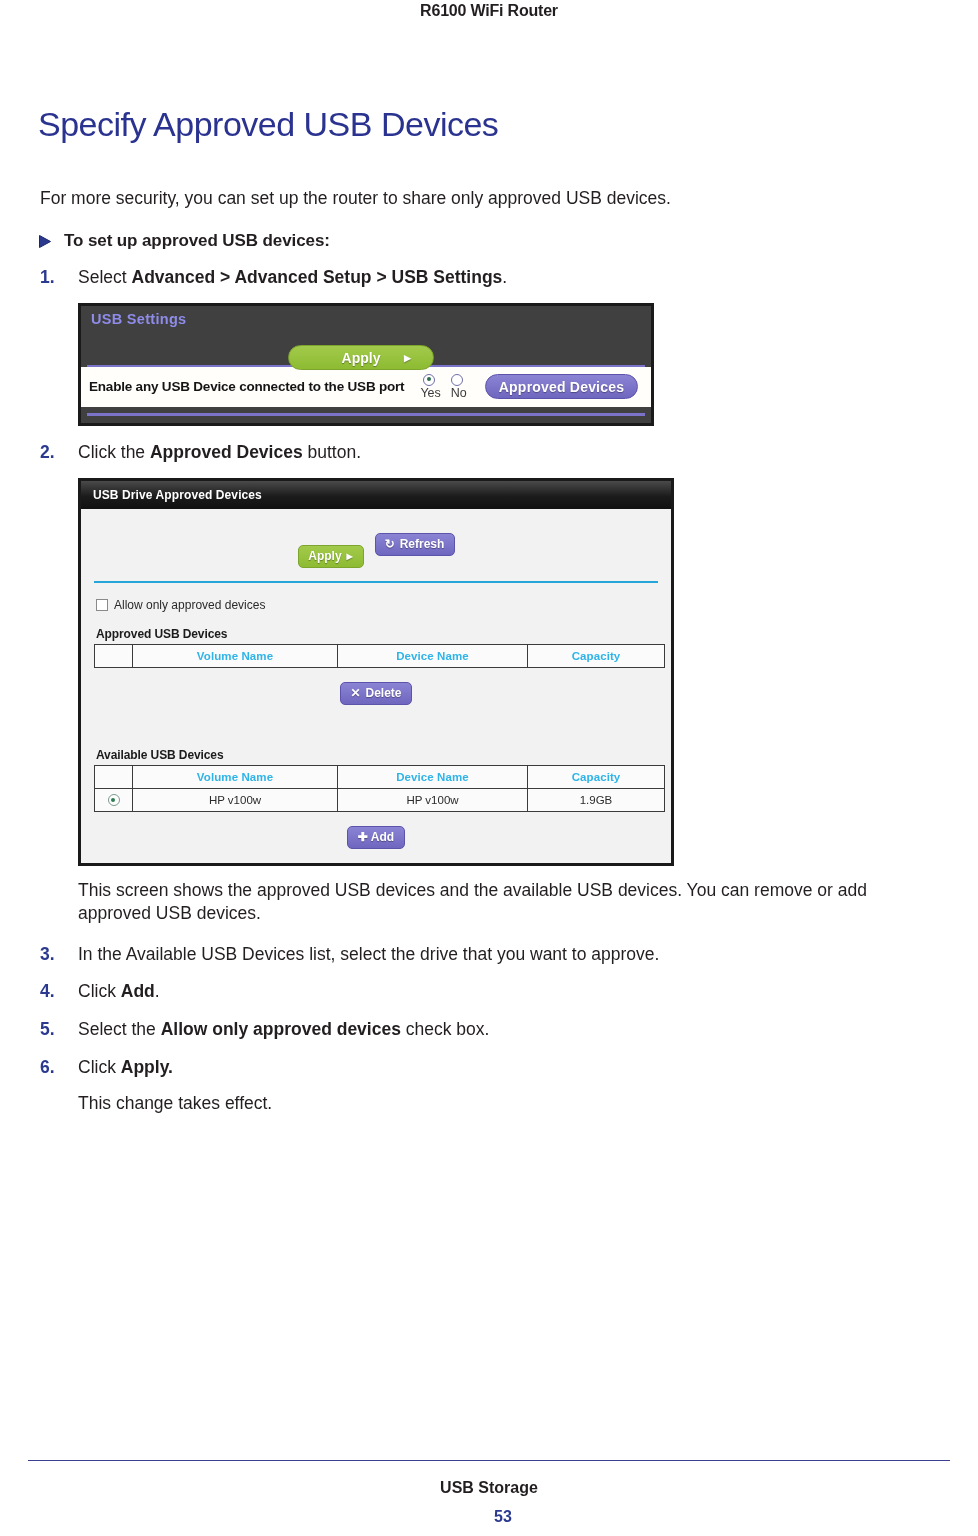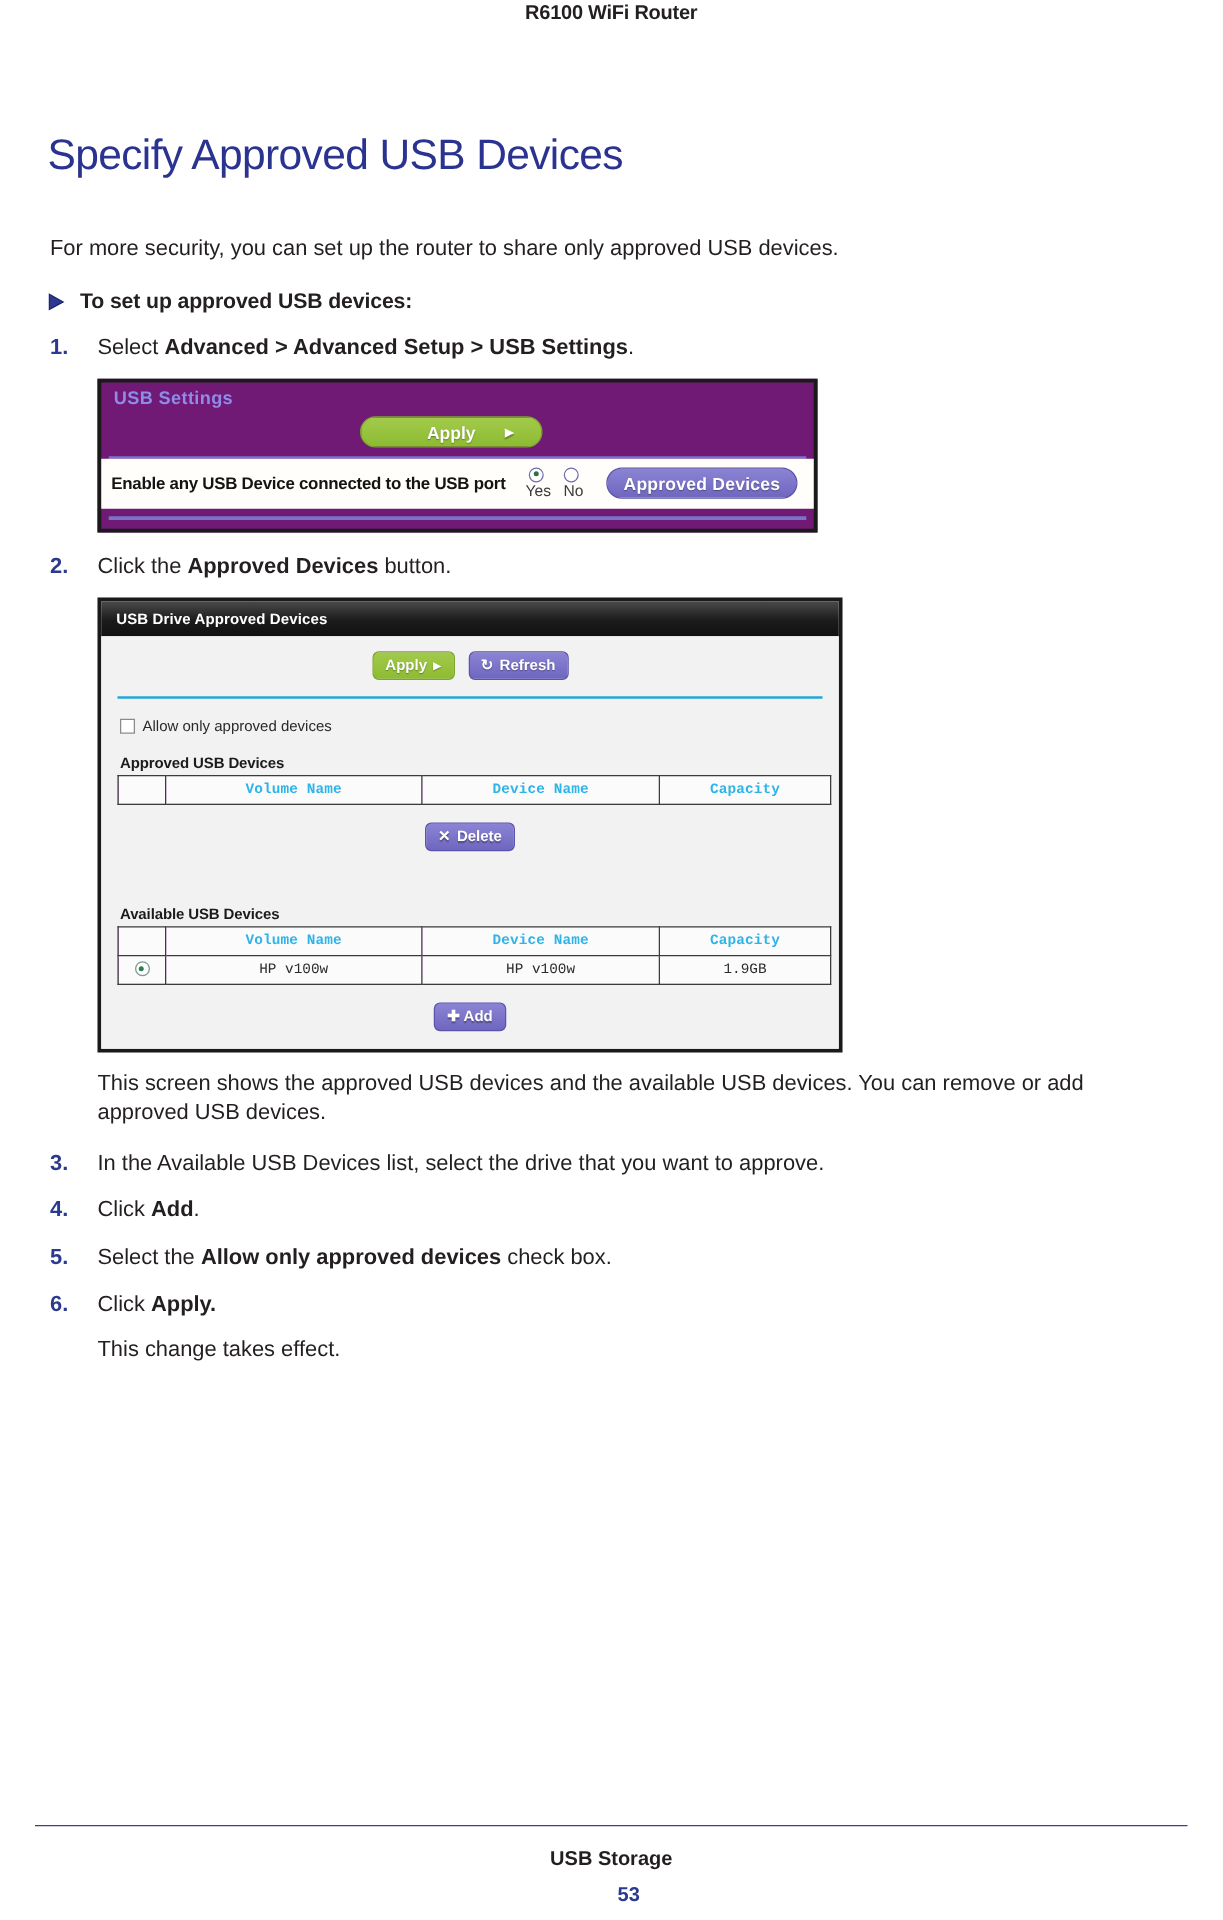--- a/index.html
+++ b/index.html
@@ -96,21 +96,21 @@
     font-size: 17.5px;
     line-height: 1.33;
     max-width: 920px;
   }
 
   
   .fig1 {
     margin: 14px 0 0 40px;
     width: 576px;
     border: 3px solid #1a1a1a;
-    background: #701a75;
+    background: #404040;
     box-sizing: border-box;
   }
   .fig1-title {
     color: #8e8ce8;
     font-size: 14.5px;
     font-weight: bold;
     padding: 5px 0 0 10px;
     letter-spacing: 0.3px;
   }
   .fig1-applyrow {
@@ -179,20 +179,21 @@
     display: inline-flex;
     align-items: center;
     justify-content: center;
     background: linear-gradient(#a2ca4b, #8dbb32);
     border-radius: 13px;
     color: #ffffff;
     font-weight: bold;
     text-shadow: 0 1px 1px rgba(0,0,0,.35);
     border: 1px solid #7da42c;
     box-sizing: border-box;
+    margin-top: 24px;
   }
   .btn-purple {
     display: inline-flex;
     align-items: center;
     justify-content: center;
     background: linear-gradient(#8b84d4, #6f66bf);
     border-radius: 13px;
     color: #ffffff;
     font-weight: bold;
     text-shadow: 0 1px 1px rgba(0,0,0,.35);
@@ -286,22 +287,21 @@
     font-size: 12px;
     font-weight: bold;
     color: #1b1b1b;
     margin: 15px 0 3px 2px;
     letter-spacing: -0.1px;
   }
   table.dev {
     width: 100%;
     border-collapse: collapse;
     table-layout: fixed;
-    background: #f0abfc;
-    font-family: Liberation Mono, monospace;
+    background: #a3a3a3;
   }
   table.dev th, table.dev td {
     border: 1.5px solid #3b3b3b;
     height: 20px;
     text-align: center;
     font-size: 11.5px;
     background: #fbfbfb;
   }
   table.dev th {
     color: #2fb4e8;

